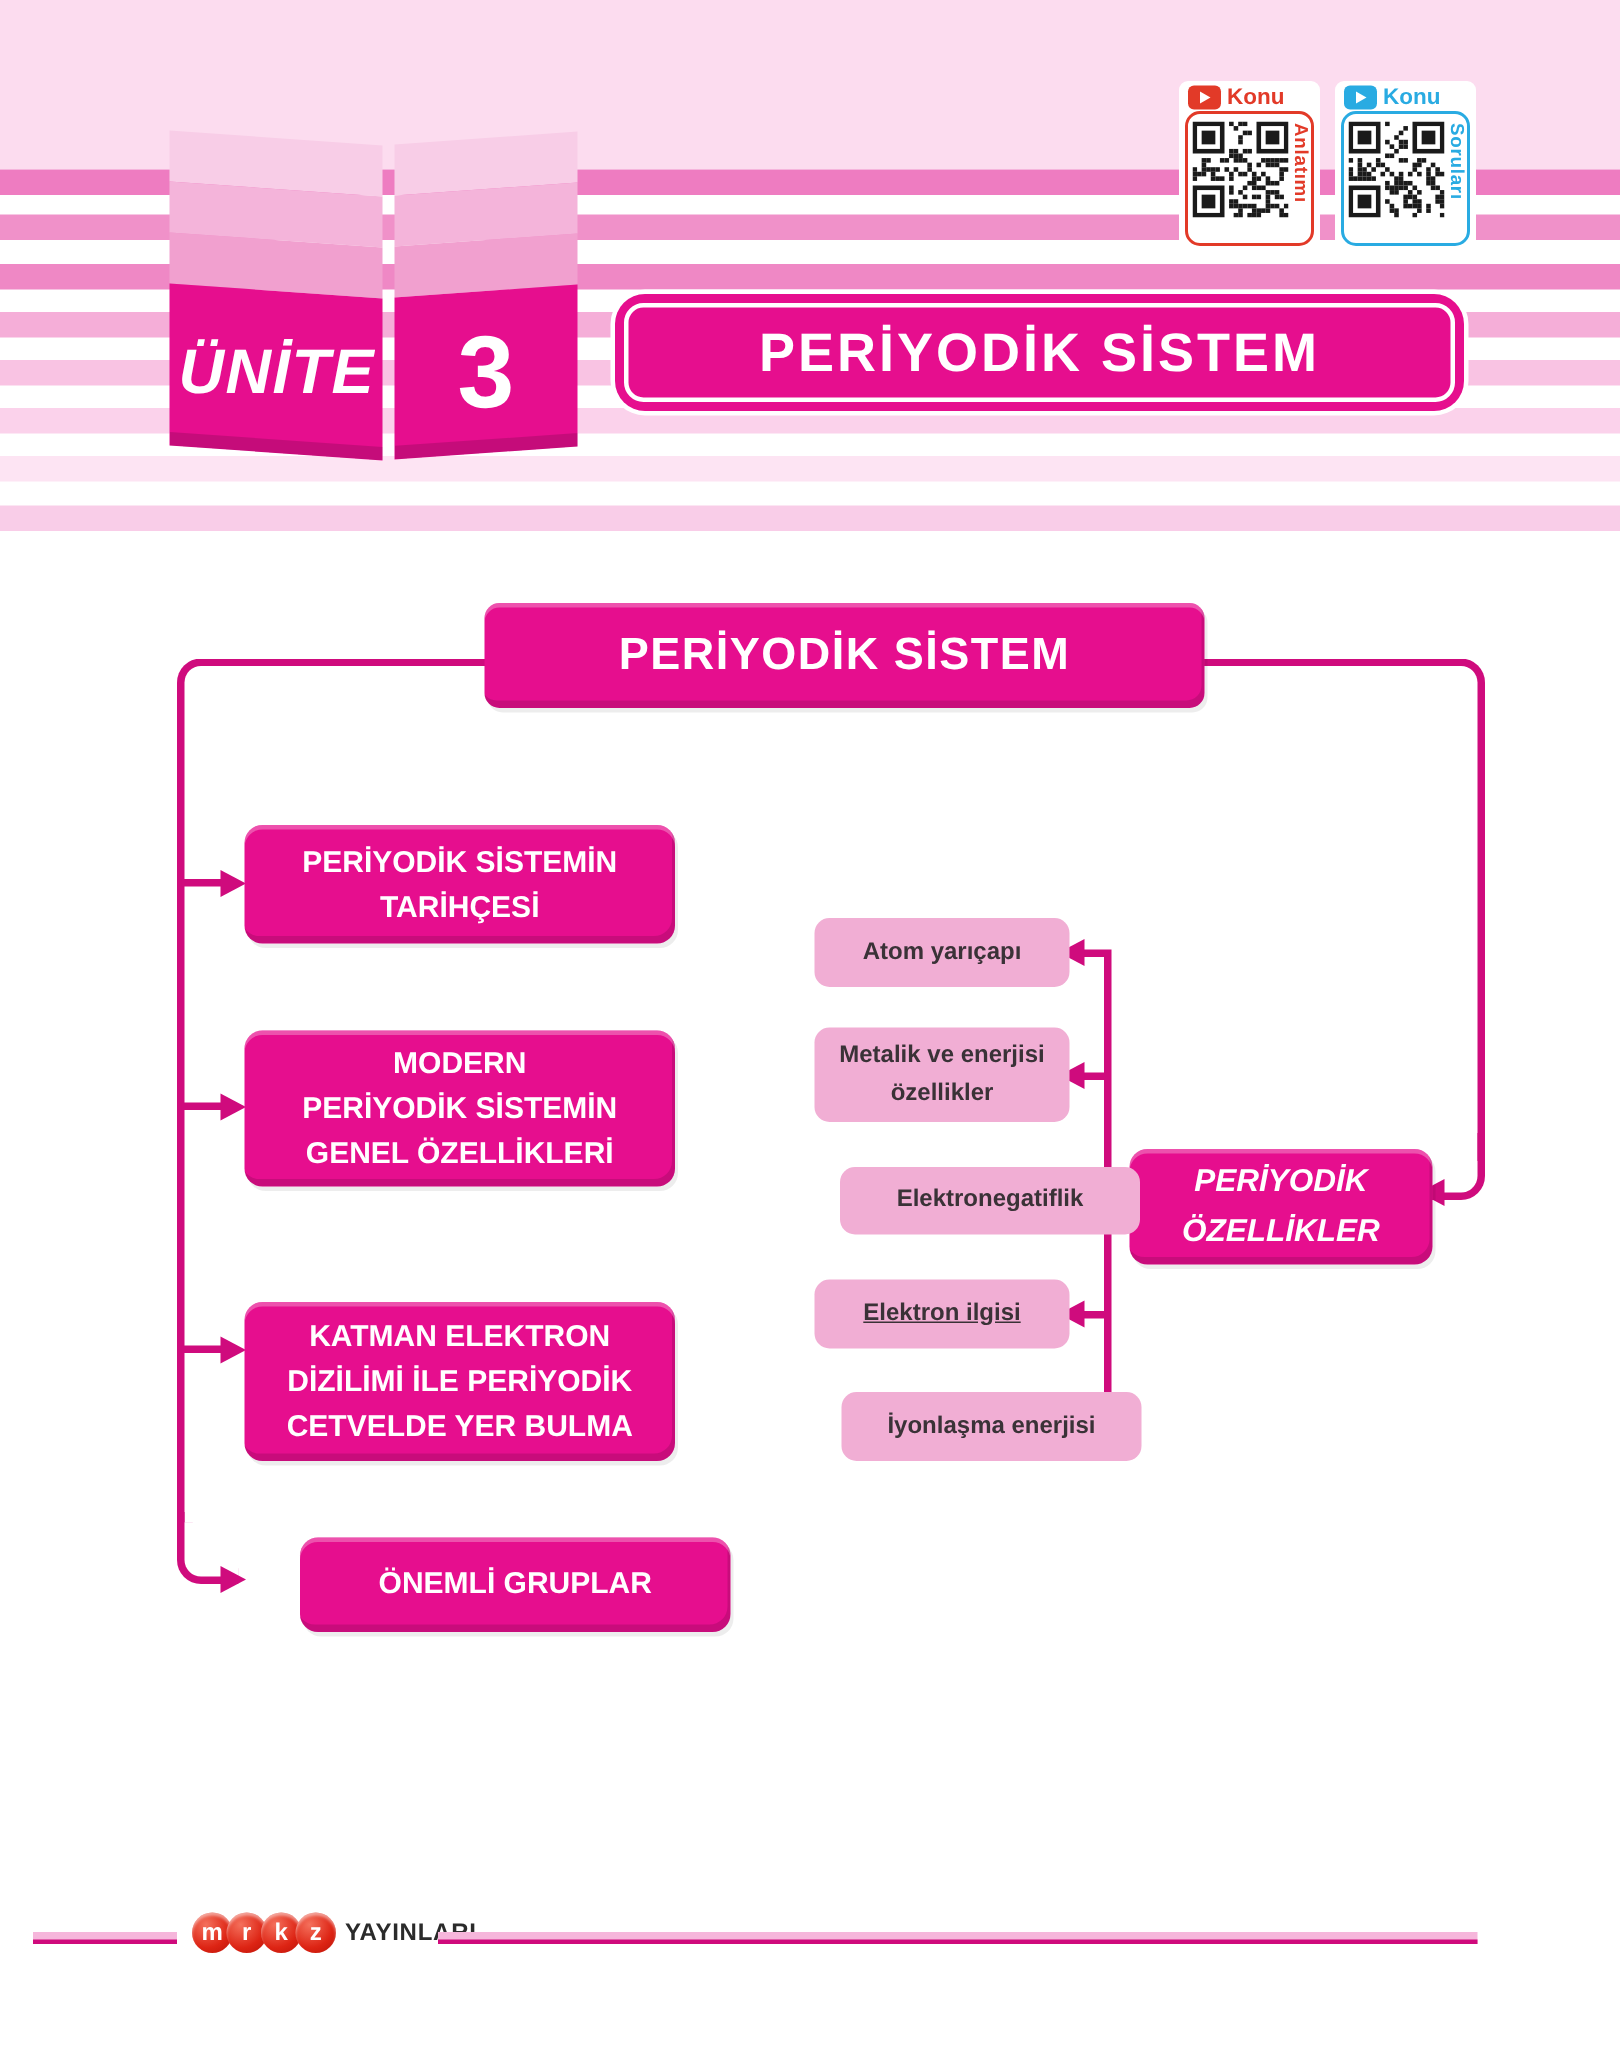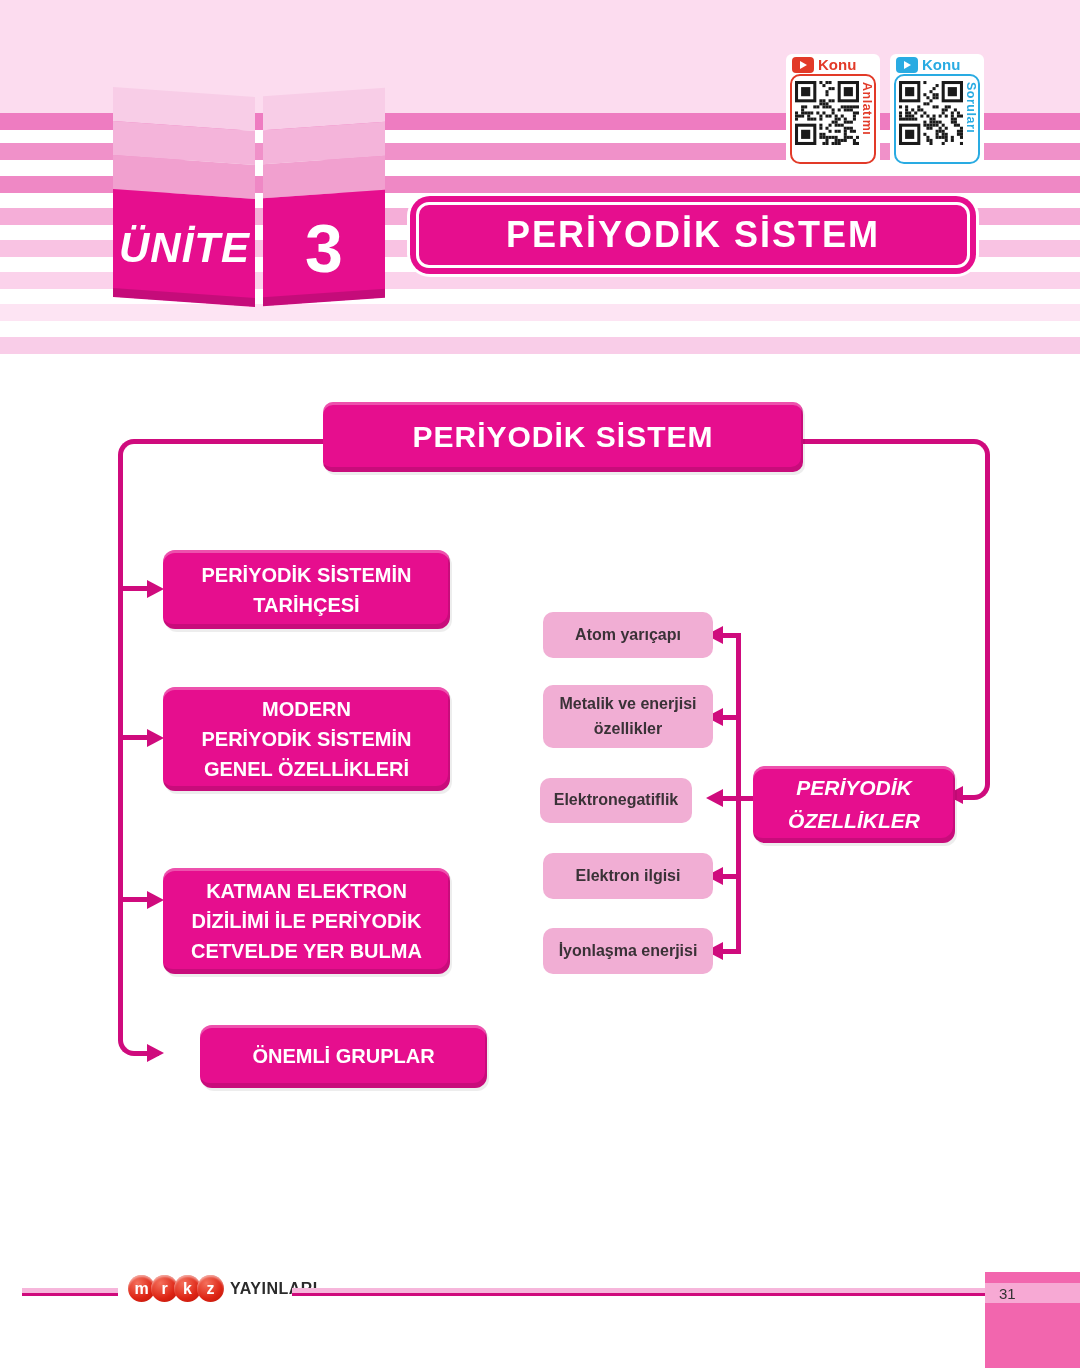--- a/index.html
+++ b/index.html
@@ -413,27 +413,27 @@
 ÖZELLİKLER</span>
     </div>
 
     <div class="lnode" style="left:543px;top:612px;width:170px;height:46px;">
       <span class="prewrap">Atom yarıçapı</span>
     </div>
     <div class="lnode" style="left:543px;top:685px;width:170px;height:63px;">
       <span class="prewrap">Metalik ve enerjisi
 özellikler</span>
     </div>
-    <div class="lnode" style="left:540px;top:778px;width:152px;height:45px;">
+    <div class="lnode" style="left:560px;top:778px;width:200px;height:45px;">
       <span class="prewrap">Elektronegatiflik</span>
     </div>
-    <div class="lnode" style="left:543px;top:853px;width:170px;height:46px;">
+    <div class="lnode" style="left:543px;top:853px;width:170px;height:46px;text-decoration:underline;">
       <span class="prewrap">Elektron ilgisi</span>
     </div>
-    <div class="lnode" style="left:543px;top:928px;width:170px;height:46px;">
+    <div class="lnode" style="left:561px;top:928px;width:200px;height:46px;">
       <span class="prewrap">İyonlaşma enerjisi</span>
     </div>
   </div>
 
   <div class="rule" style="left:22px;top:1288px;width:96px;"></div>
   <div class="logo">
     <span class="ball">
         <span>m</span>
       </span>
     <span class="ball">
@@ -442,19 +442,14 @@
     <span class="ball">
         <span>k</span>
       </span>
     <span class="ball">
         <span>z</span>
       </span>
     <span class="suffix">YAYINLARI</span>
   </div>
   <div class="rule" style="left:292px;top:1288px;width:693px;"></div>
 
-  <div class="corner">
-    <div class="band">
-      <span>31</span>
-    </div>
-  </div>
 
 </div>
 
 </body></html>

